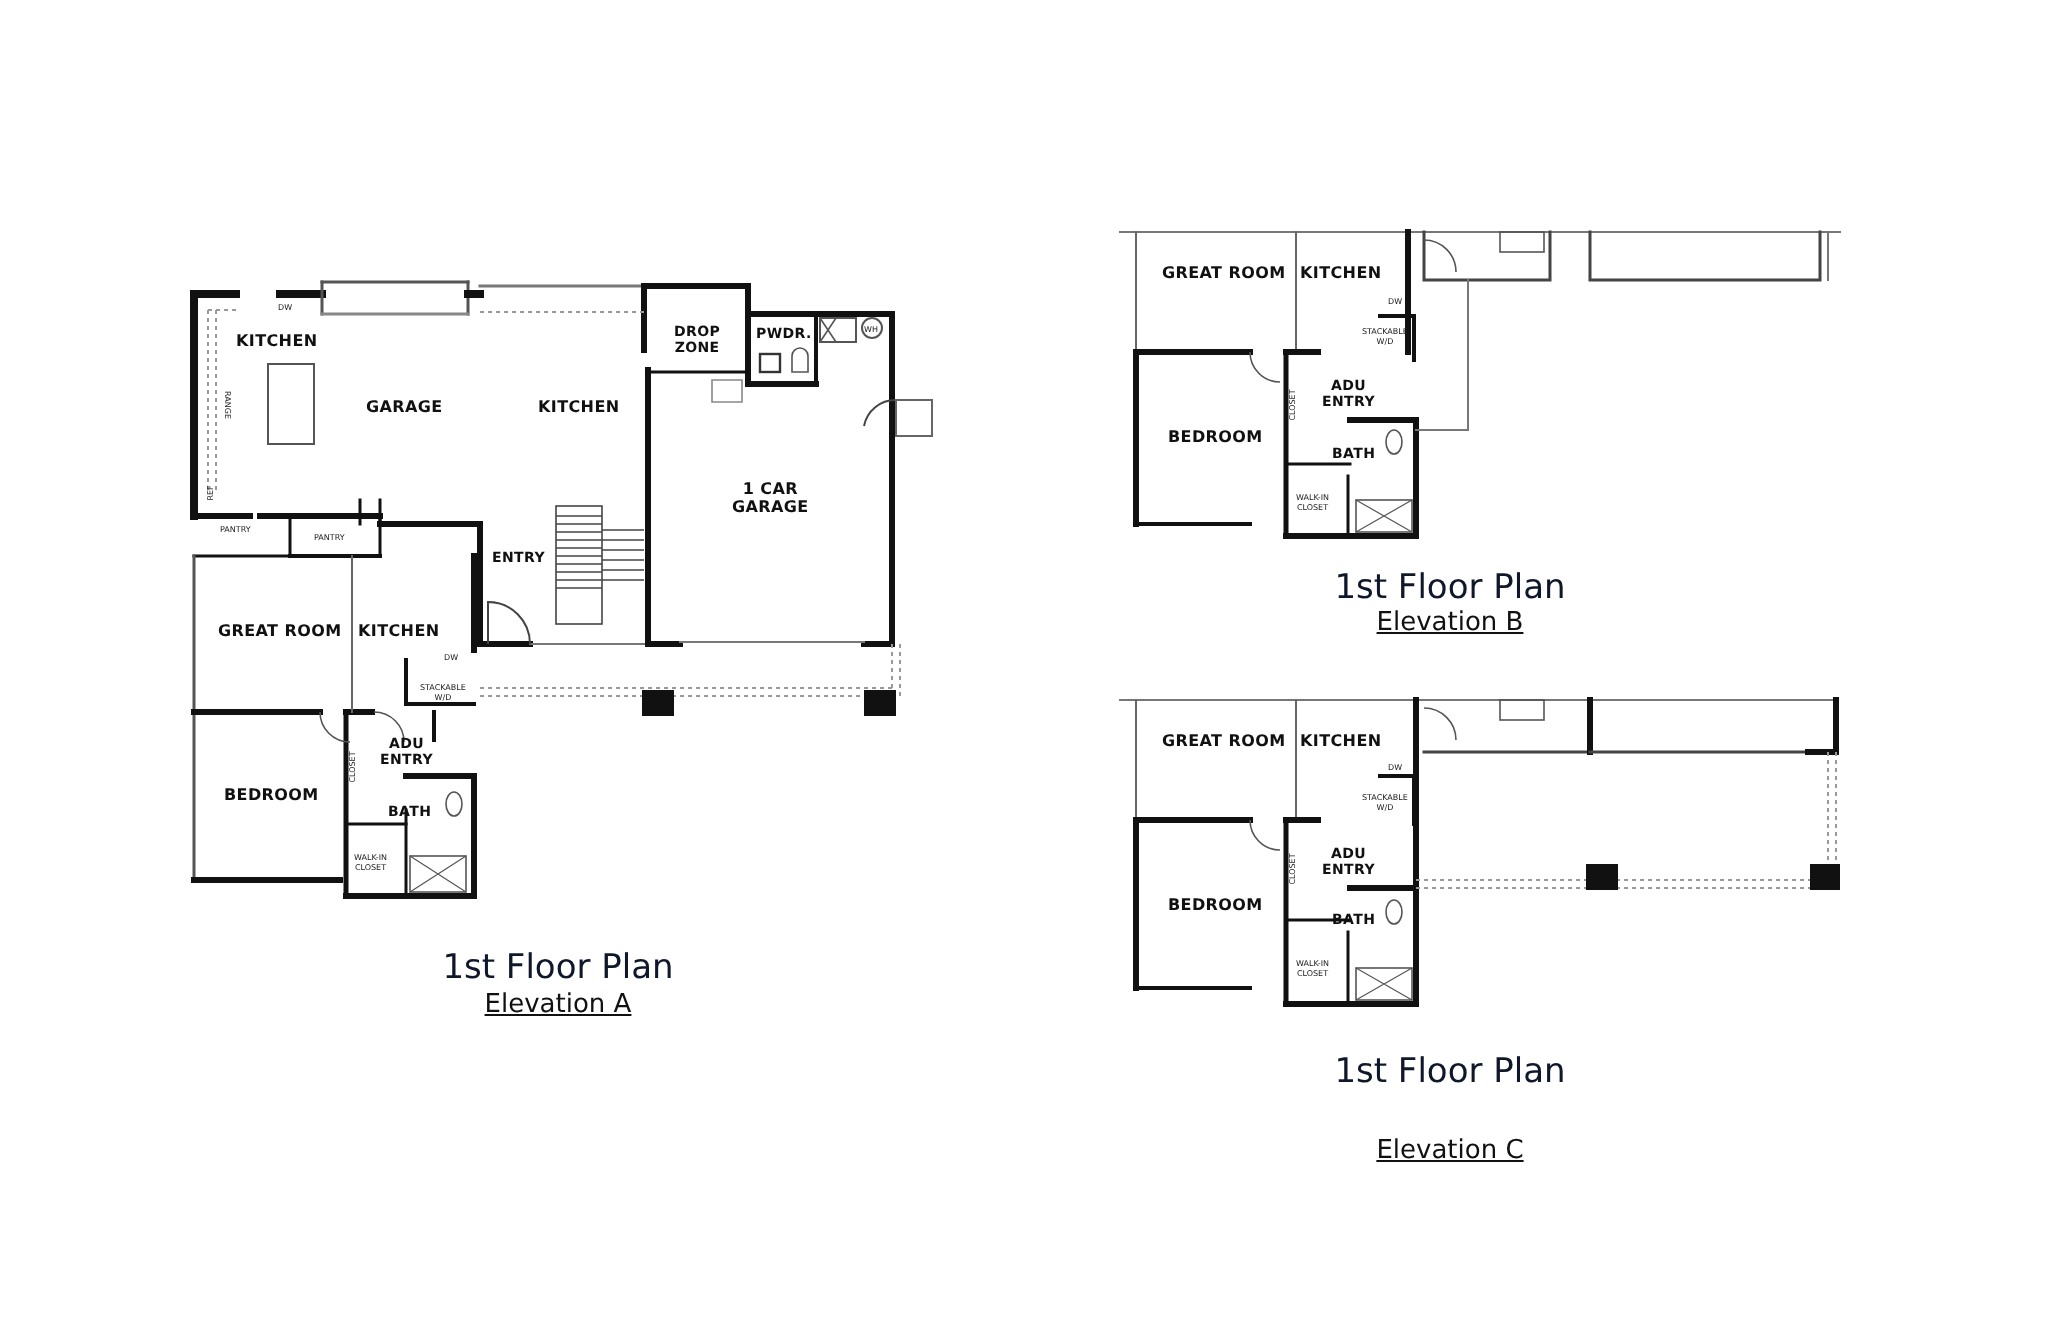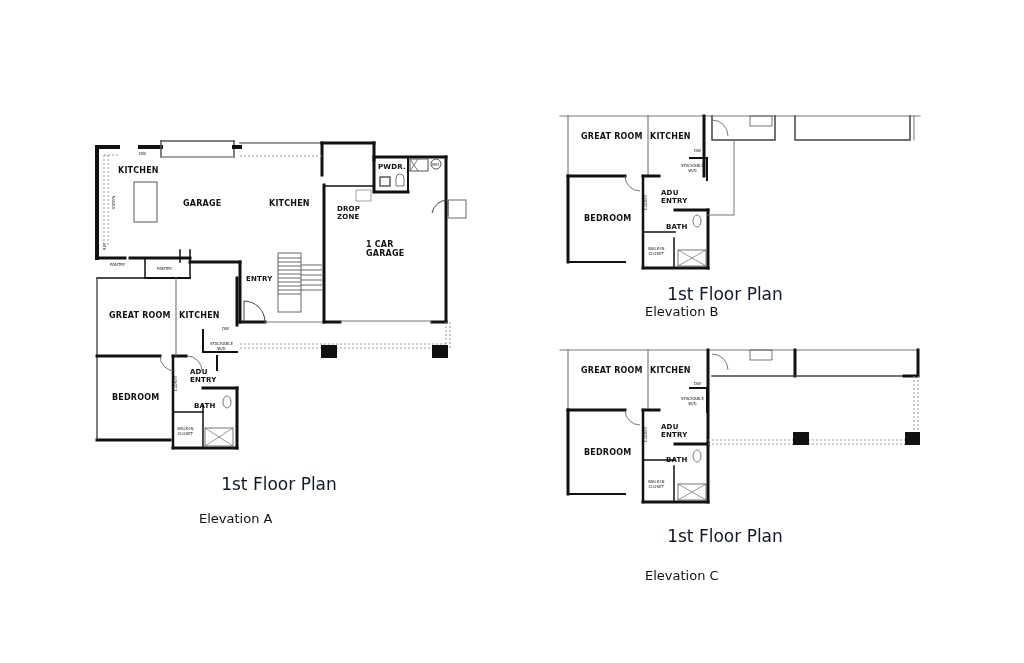--- a/index.html
+++ b/index.html
@@ -1,21 +1,21 @@
 <!DOCTYPE html>
 <html><head>
 <meta charset="utf-8">
 <style>
   html,body{margin:0;padding:0;background:#fff;}
   body{width:1024px;height:663px;position:relative;overflow:hidden;font-family:"DejaVu Sans",sans-serif;}
   svg{position:absolute;left:0;top:0;}
-  .lbl{position:absolute;font-family:"DejaVu Sans",sans-serif;font-weight:bold;color:#111;font-size:8px;letter-spacing:0.2px;line-height:9px;white-space:nowrap;}
+  .lbl{position:absolute;font-family:"DejaVu Sans",sans-serif;font-weight:bold;color:#111;font-size:8px;letter-spacing:0.2px;text-align:center;line-height:9px;white-space:nowrap;}
   .tiny{position:absolute;font-family:"DejaVu Sans",sans-serif;color:#222;font-size:4px;line-height:5px;text-align:center;white-space:nowrap;}
   .cap-title{position:absolute;font-family:"DejaVu Sans",sans-serif;font-size:17px;color:#0f172a;text-align:center;white-space:nowrap;}
-  .cap-sub{position:absolute;font-family:"DejaVu Sans",sans-serif;font-size:13px;color:#111;white-space:nowrap;}
+  .cap-sub{position:absolute;font-family:"DejaVu Sans",sans-serif;font-size:13px;color:#111;text-align:center;white-space:nowrap;text-decoration:underline;}
 </style>
 </head>
 <body>
 
 <div>
 <svg width="1024" height="663">
   <g fill="none" stroke="#111" stroke-linecap="square">
 
     <path d="M97 149 V258" stroke-width="4"></path>
     <path d="M97 147 H118" stroke-width="4"></path>
@@ -101,21 +101,21 @@
   <path d="M205 428 L233 446 M233 428 L205 446" stroke="#555" stroke-width="0.6"></path>
 
   <path d="M160 356 A15 15 0 0 0 175 371" fill="none" stroke="#555" stroke-width="0.8"></path>
 
   <path d="M187 356 A15 15 0 0 1 202 371" fill="none" stroke="#555" stroke-width="0.8"></path>
 </svg>
 
 <div class="lbl" style="left:118px;top:166px;">KITCHEN</div>
 <div class="lbl" style="left:183px;top:199px;">GARAGE</div>
 <div class="lbl" style="left:269px;top:199px;">KITCHEN</div>
-<div class="lbl" style="left:337px;top:162px;font-size:7px;white-space:pre;line-height:8px;margin-top:43px;">DROP
+<div class="lbl" style="left:337px;top:162px;font-size:7px;white-space:pre;line-height:8px;">DROP
 ZONE</div>
 <div class="lbl" style="left:378px;top:163px;font-size:7px;">PWDR.</div>
 <div class="lbl" style="left:366px;top:240px;white-space:pre;">1 CAR
 GARAGE</div>
 <div class="lbl" style="left:246px;top:275px;font-size:7px;">ENTRY</div>
 <div class="tiny" style="left:110px;top:262px;">PANTRY</div>
 <div class="tiny" style="left:157px;top:266px;">PANTRY</div>
 <div class="tiny" style="left:139px;top:151px;">DW</div>
 <div class="tiny" style="left:107px;top:200px;transform:rotate(90deg);">RANGE</div>
 <div class="tiny" style="left:101px;top:244px;transform:rotate(-90deg);">REF</div>
@@ -127,21 +127,21 @@
 W/D</div>
 <div class="lbl" style="left:190px;top:368px;font-size:7px;white-space:pre;line-height:8px;">ADU
 ENTRY</div>
 <div class="tiny" style="left:168px;top:381px;transform:rotate(-90deg);">CLOSET</div>
 <div class="lbl" style="left:112px;top:393px;">BEDROOM</div>
 <div class="lbl" style="left:194px;top:402px;font-size:7px;">BATH</div>
 <div class="tiny" style="left:177px;top:426px;white-space:pre;">WALK-IN
 CLOSET</div>
 
 <div class="cap-title" style="left:199px;top:474px;width:160px;">1st Floor Plan</div>
-<div class="cap-sub" style="left:199px;top:511px;width:160px;">Elevation A</div>
+<div class="cap-sub" style="left:199px;top:495px;width:160px;">Elevation A</div>
 </div>
 
 <div>
 <svg width="1024" height="663">
   <g fill="none" stroke="#111" stroke-linecap="square">
     <path d="M560 116 H920" stroke-width="1" stroke="#777"></path>
     <path d="M568 116 V176" stroke-width="1" stroke="#666"></path>
     <path d="M568 176 V262" stroke-width="3"></path>
     <path d="M568 262 H625" stroke-width="2"></path>
     <path d="M648 116 V176" stroke-width="1" stroke="#666"></path>

